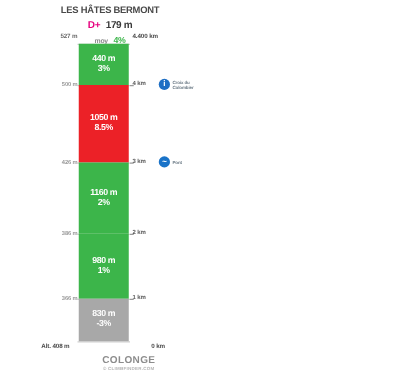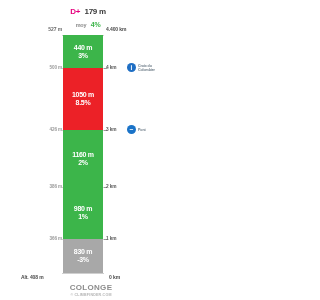--- a/index.html
+++ b/index.html
@@ -94,21 +94,21 @@
   }
   .poi-dot.wide { background:#1a73c8; }
   .poi-txt {
     margin-left:2px;
     font-size:3.6px; font-weight:bold; color:#6b7a86;
     line-height:4px; letter-spacing:-0.1px; white-space:nowrap;
   }
   .poi-txt .l2 { display:block; }
 
   
-  .footer { position:absolute; left:3px; top:274px; width:176px; }
+  .footer { position:absolute; left:15px; top:274px; width:176px; }
   .foot-row { position:relative; height:9px; }
   .alt-left {
     position:absolute; left:18px; top:0;
     font-size:5px; font-weight:bold; color:#4a4a4a; letter-spacing:-0.1px;
   }
   .km-right {
     position:absolute; left:106px; top:0;
     font-size:5px; font-weight:bold; color:#4a4a4a; letter-spacing:-0.1px;
   }
   .place {
@@ -117,20 +117,21 @@
   }
   .credit {
     text-align:center; font-size:3.6px; font-weight:bold;
     color:#b5b5b5; letter-spacing:0.2px; line-height:5px;
   }
 </style>
 </head>
 <body>
 
 <div class="header">
+  <div class="title">LES HÂTES BERMONT</div>
   <div class="dplus">
     <span class="lbl">D+</span>
     <span class="val">179 m</span>
   </div>
   <div class="moy">
     <span class="lbl">moy</span>
     <span class="val">4%</span>
   </div>
 </div>
 

